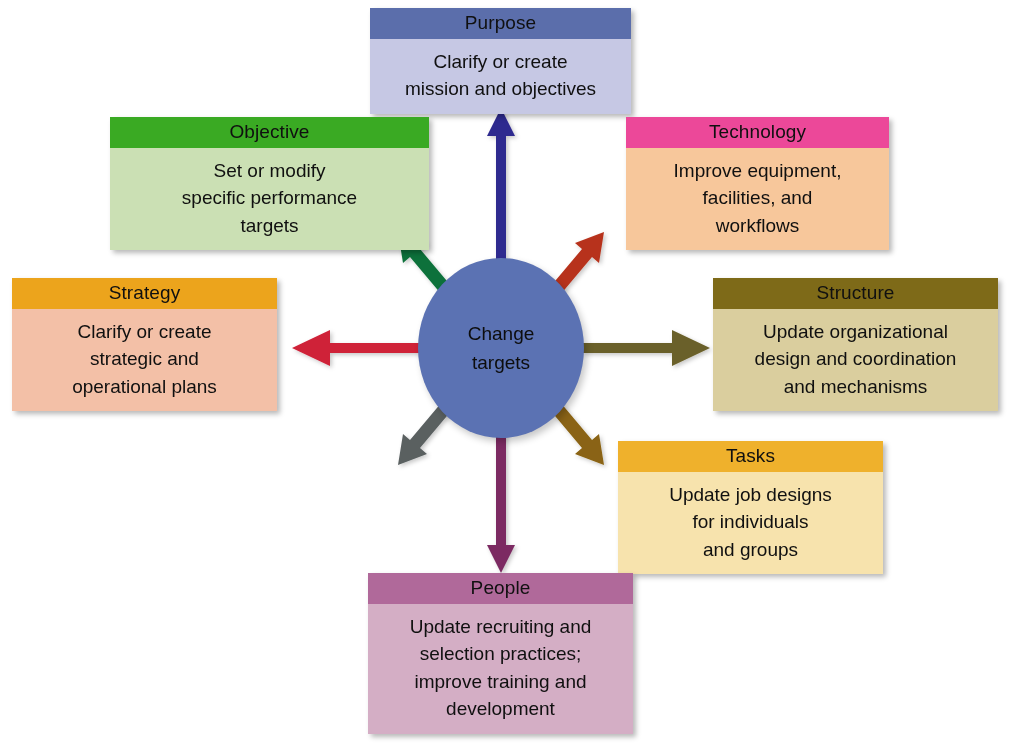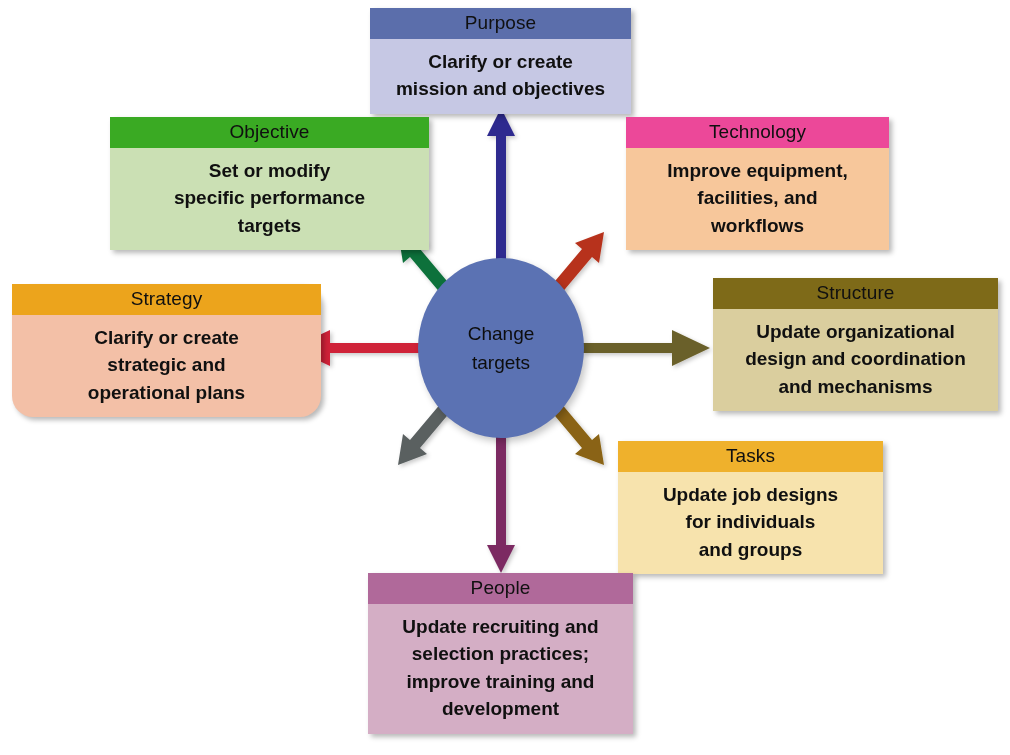--- a/index.html
+++ b/index.html
@@ -36,21 +36,20 @@
     padding: 4px 0 5px 0;
     line-height: 1.15;
     letter-spacing: 0.1px;
   }
   .node-body {
     text-align: center;
     font-size: 19px;
     color: #101010;
     line-height: 1.45;
     padding: 9px 8px 11px 8px;
-    font-weight: bold;
   }
   .node-body div { white-space: nowrap; }
 
   
   #hub {
     position: absolute;
     left: 418px;
     top: 258px;
     width: 166px;
     height: 180px;
@@ -140,21 +139,21 @@
 
   <div class="node" id="node-technology" style="left: 626px; top: 117px; width: 263px; background: rgb(247, 199, 155);">
     <div class="node-header" style="background: #ec4899;">Technology</div>
     <div class="node-body">
       <div>Improve equipment,</div>
       <div>facilities, and</div>
       <div>workflows</div>
     </div>
   </div>
 
-  <div class="node" id="node-strategy" style="left: 12px; top: 284px; width: 309px; background: rgb(243, 192, 167); border-radius: 21px;">
+  <div class="node" id="node-strategy" style="left: 12px; top: 278px; width: 265px; background: rgb(243, 192, 167);">
     <div class="node-header" style="background: rgb(236, 164, 28);">Strategy</div>
     <div class="node-body">
       <div>Clarify or create</div>
       <div>strategic and</div>
       <div>operational plans</div>
     </div>
   </div>
 
   <div class="node" id="node-structure" style="left: 713px; top: 278px; width: 285px; background: rgb(218, 206, 158);">
     <div class="node-header" style="background: rgb(126, 106, 24);">Structure</div>

